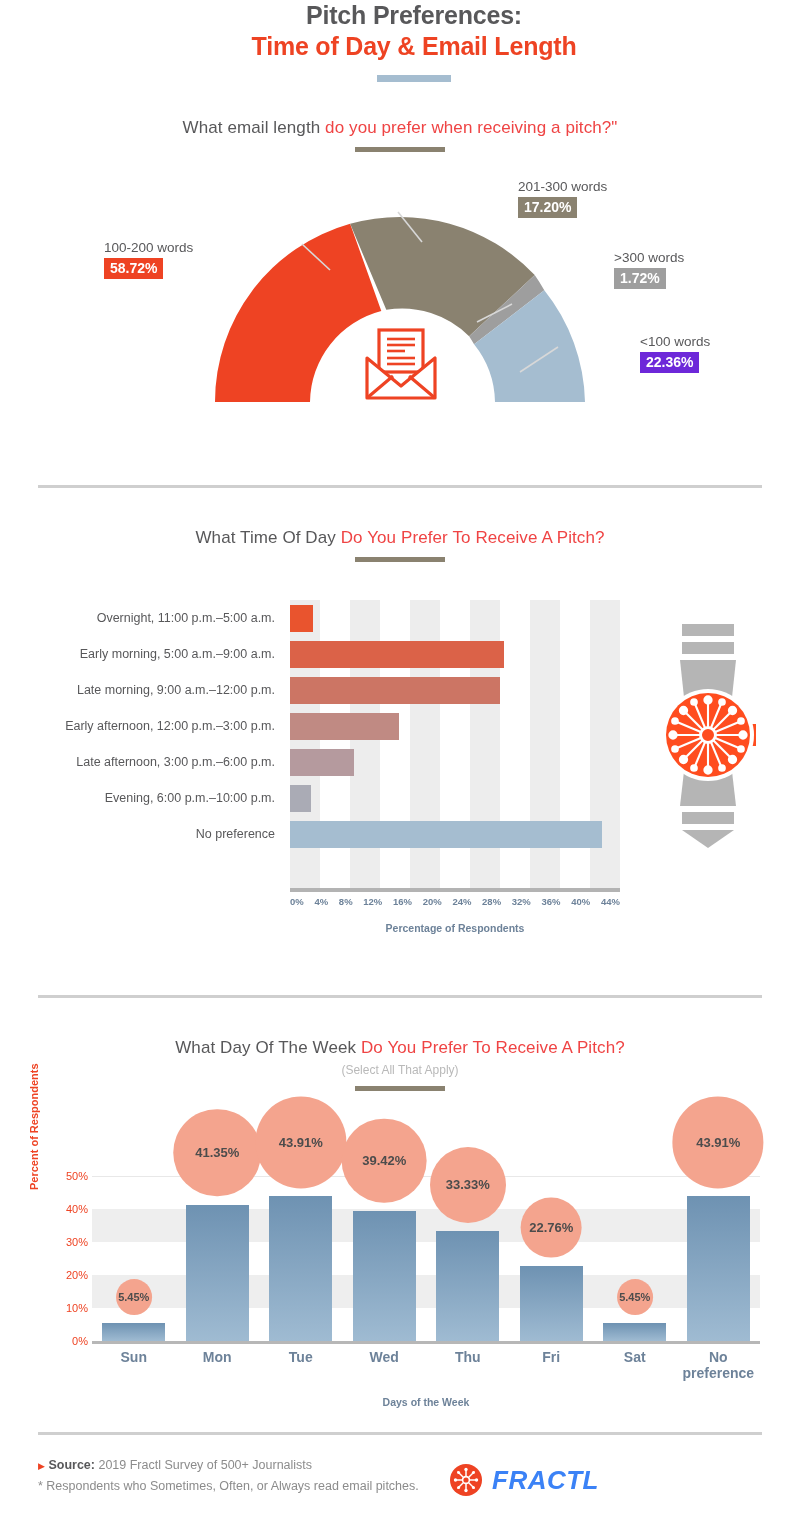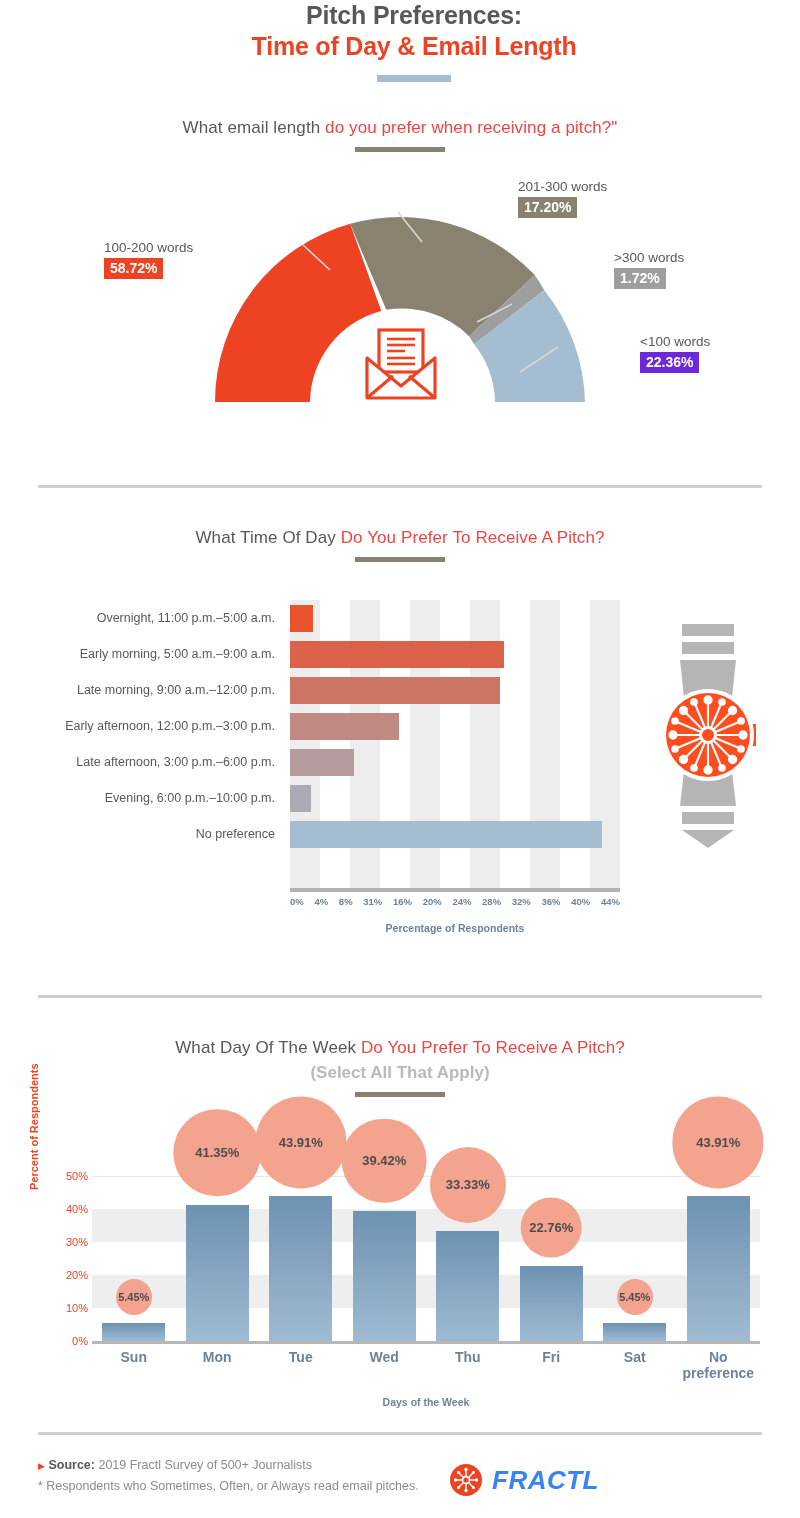--- a/index.html
+++ b/index.html
@@ -32,23 +32,22 @@
     margin: 9px auto 0;
   }
 
   
   .question {
     text-align: center; font-size: 17px; color: #58585a;
     letter-spacing: 0.1px;
   }
   .question .hl { color: #ef4444; }
   .subnote {
-    text-align: center; font-size: 17px; color: #b9b9b9;
+    text-align: center; font-size: 12px; color: #b9b9b9;
     margin-top: 5px;
-    font-weight: bold;
   }
 
   
   .donut-wrap { position: relative; height: 300px; margin-top: 20px; }
   .donut-svg { position: absolute; left: 50%; transform: translateX(-50%); top: 0; }
   .lbl { position: absolute; font-size: 13.5px; color: #58585a; white-space: nowrap; }
   .lbl .cap { display: block; color: #58585a; margin-bottom: 3px; }
   .lbl .val {
     display: inline-block; color: #ffffff; font-weight: bold;
     padding: 2px 6px 3px; font-size: 14px;
@@ -269,21 +268,21 @@
           </div>
       </div>
     </div>
 
     <div class="hb-axisline"></div>
 
     <div class="hb-ticks" id="hb-ticks">
         <div class="hb-tick">0%</div>
         <div class="hb-tick">4%</div>
         <div class="hb-tick">8%</div>
-        <div class="hb-tick">31%</div>
+        <div class="hb-tick">12%</div>
         <div class="hb-tick">16%</div>
         <div class="hb-tick">20%</div>
         <div class="hb-tick">24%</div>
         <div class="hb-tick">28%</div>
         <div class="hb-tick">32%</div>
         <div class="hb-tick">36%</div>
         <div class="hb-tick">40%</div>
         <div class="hb-tick">44%</div>
       </div>
 

